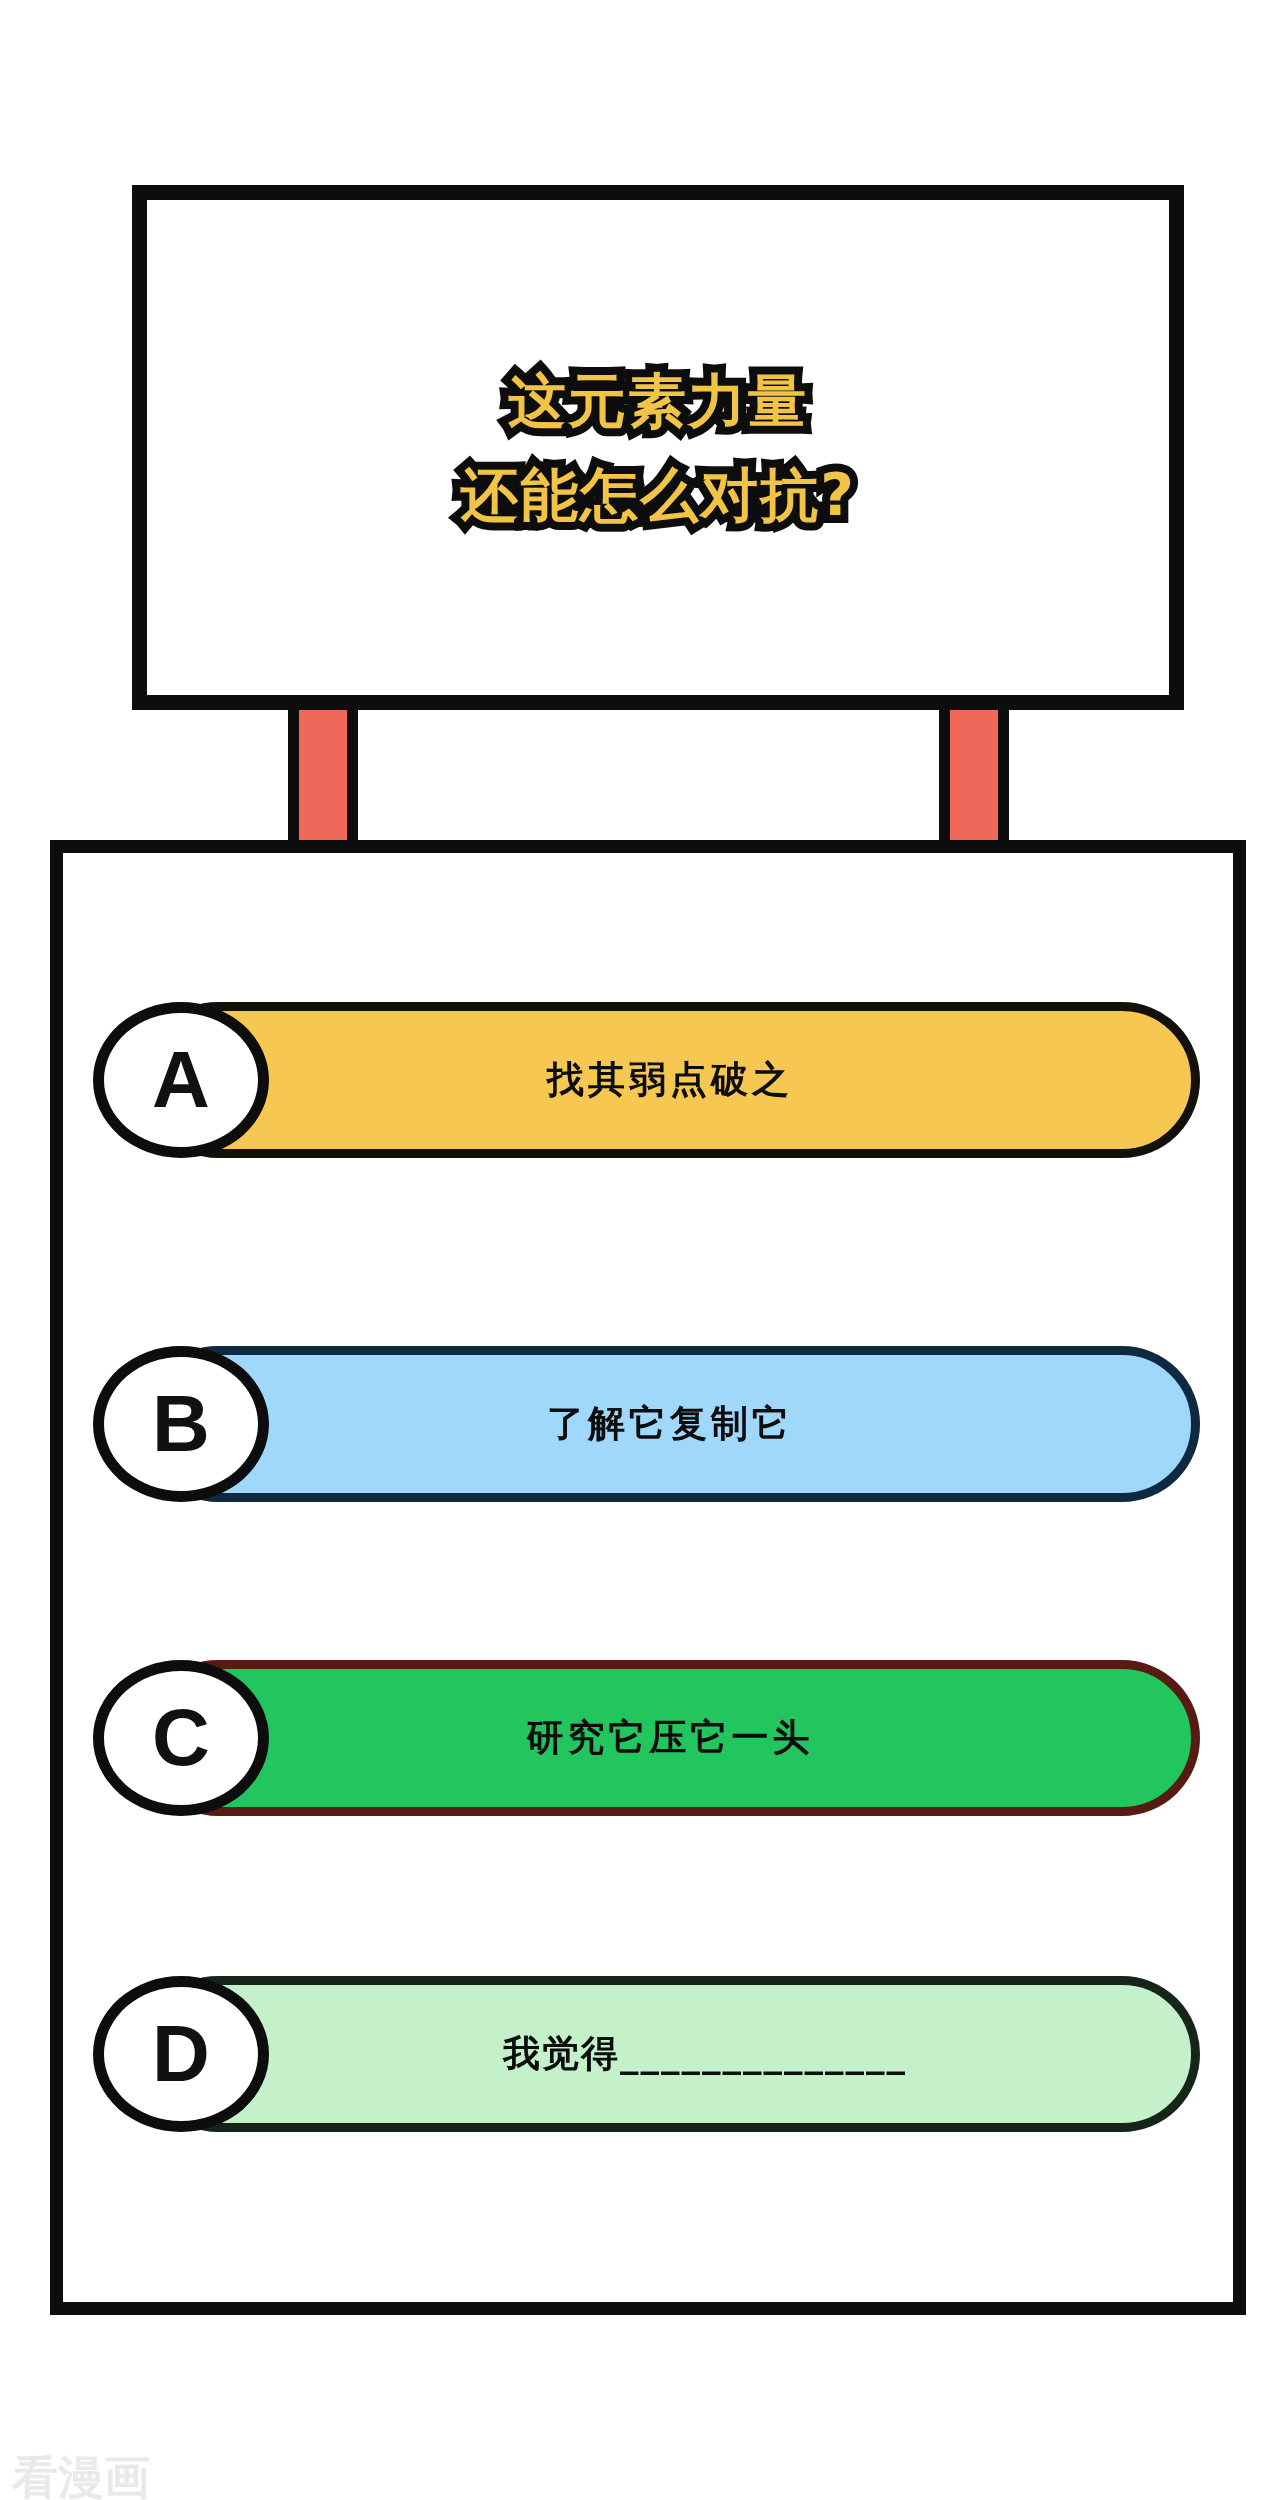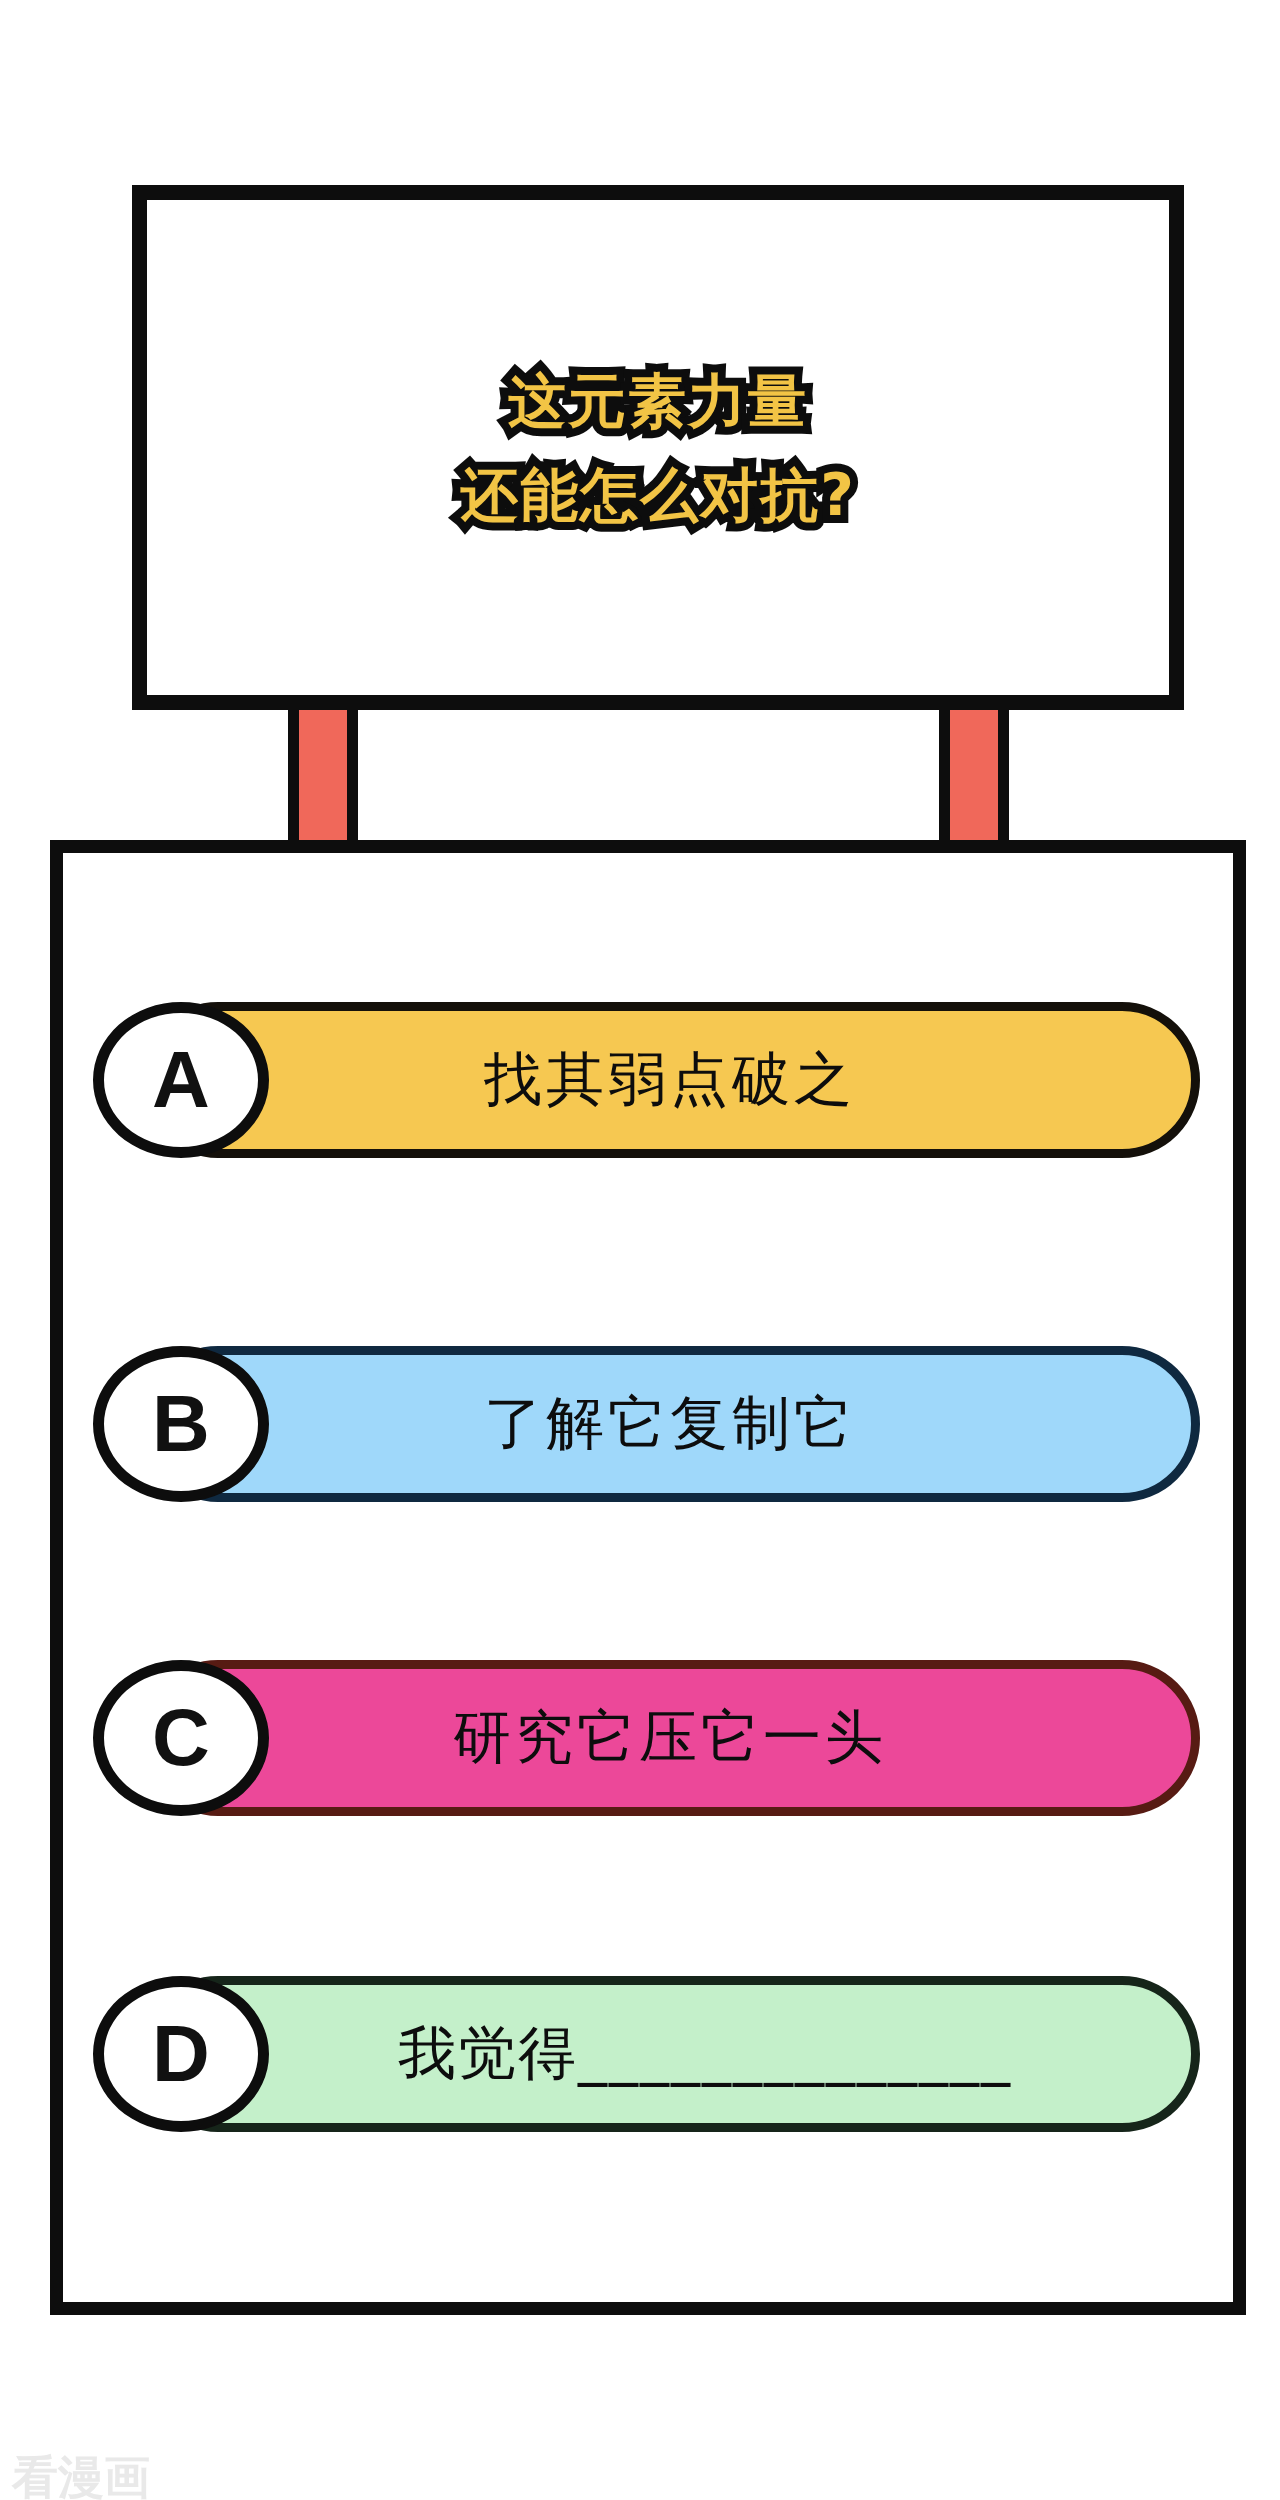--- a/index.html
+++ b/index.html
@@ -81,22 +81,22 @@
     left: 140px;
     width: 1060px;
     height: 156px;
     border: 9px solid #0d0d0d;
     border-radius: 90px;
     display: flex;
     align-items: center;
     justify-content: center;
   }
   .option-text {
-    font-size: 58px;
-    font-weight: 400;
+    font-size: 37px;
+    font-weight: 700;
     color: #0d0d0d;
     letter-spacing: 4px;
     white-space: nowrap;
   }
   .letter-circle {
     position: absolute;
     left: 93px;
     width: 176px;
     height: 156px;
     background: #ffffff;
@@ -168,21 +168,21 @@
   <div class="option-row row-b">
     <div class="capsule" style="background-color: rgb(159, 216, 250); border-color: rgb(15, 41, 64); justify-content: center;">
       <span class="option-text">了解它复制它</span>
     </div>
     <div class="letter-circle">
       <span class="letter">B</span>
     </div>
   </div>
 
   <div class="option-row row-c">
-    <div class="capsule" style="background-color: #ec4899; border-color: rgb(87, 27, 19);">
+    <div class="capsule" style="background-color: #22c55e; border-color: rgb(87, 27, 19);">
       <span class="option-text">研究它压它一头</span>
     </div>
     <div class="letter-circle">
       <span class="letter">C</span>
     </div>
   </div>
 
   <div class="option-row row-d">
     <div class="capsule" style="background-color: rgb(196, 240, 202); border-color: rgb(22, 37, 26);">
       <span class="option-text">我觉得______________</span>

